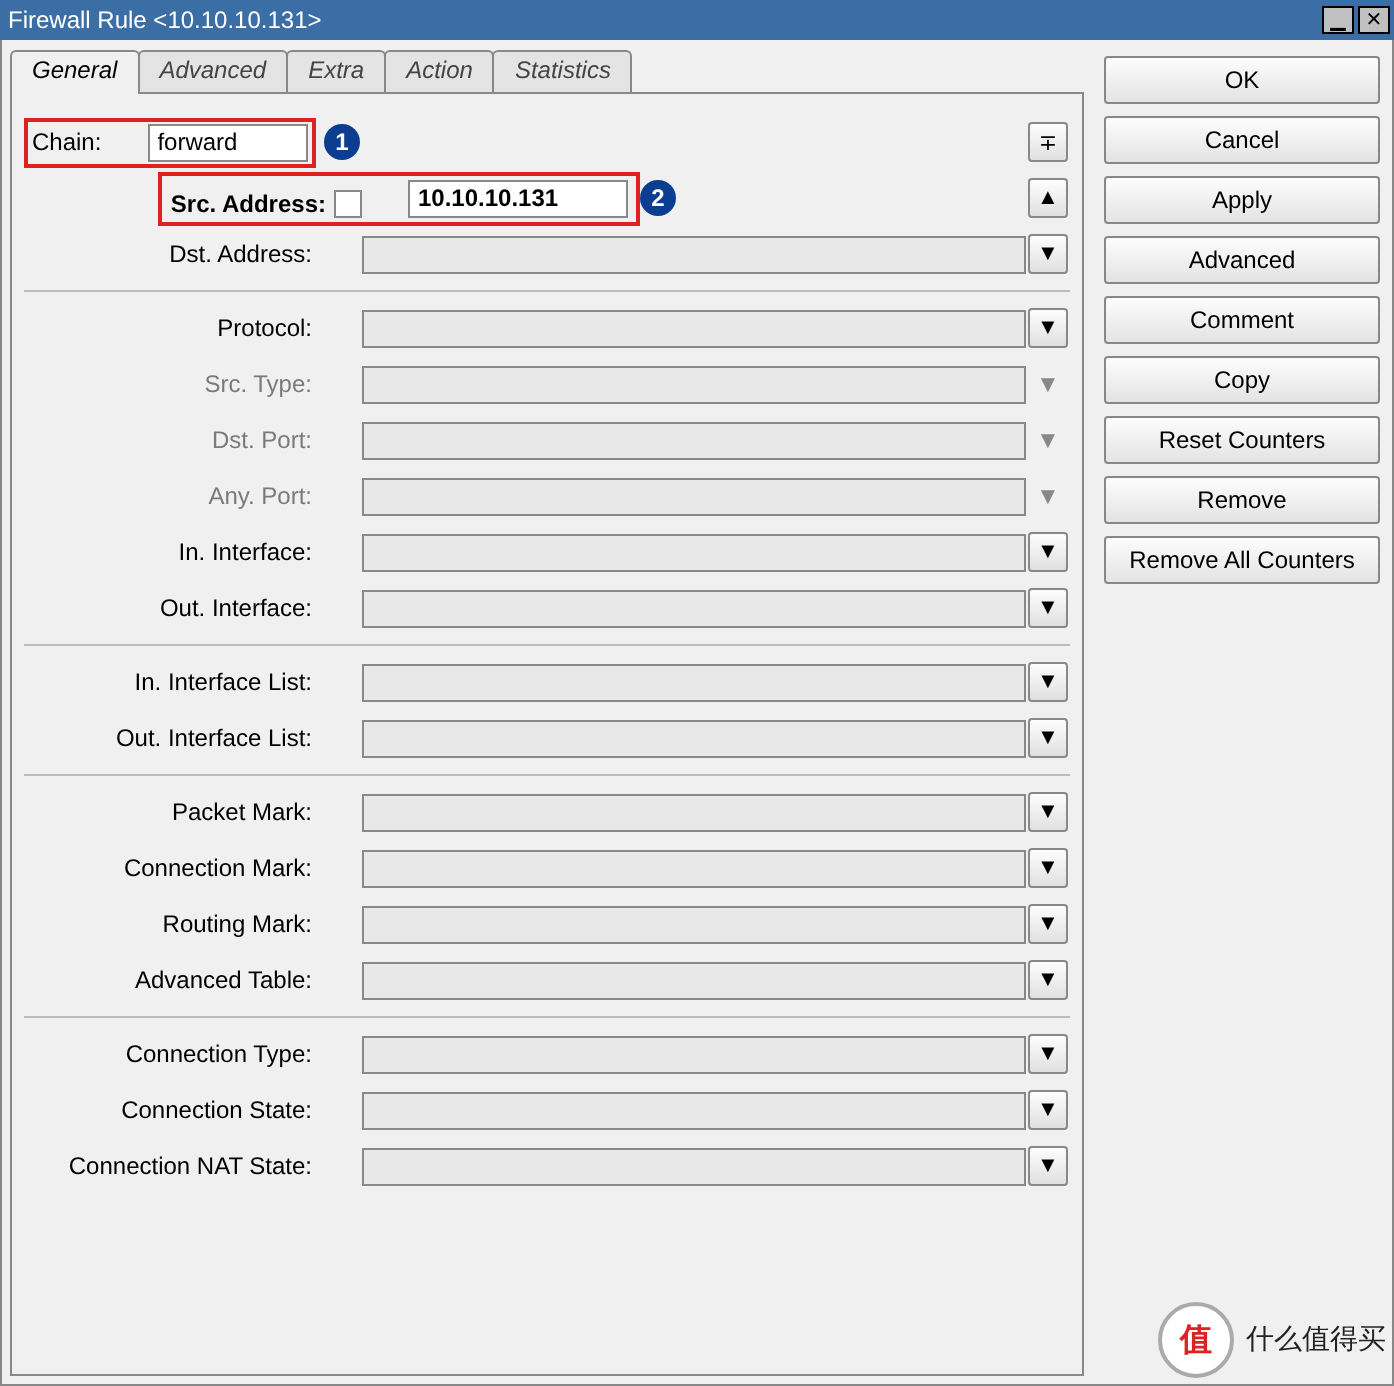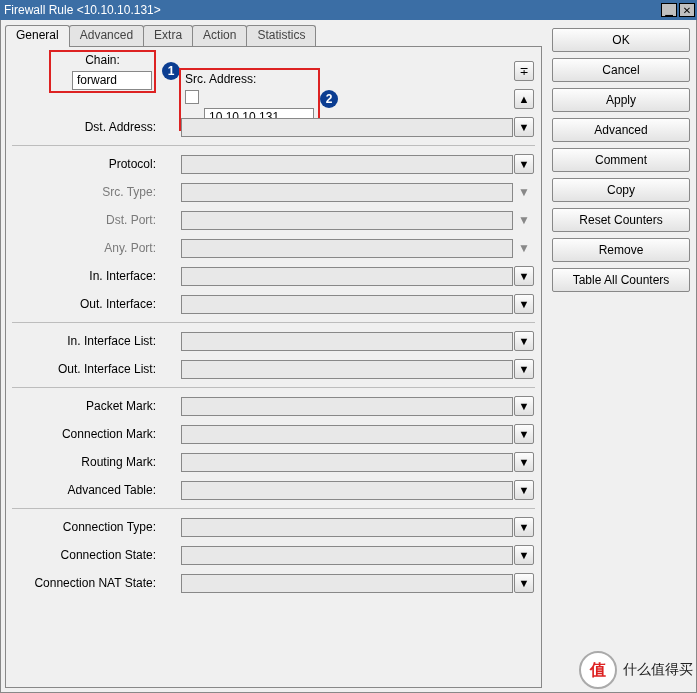--- a/index.html
+++ b/index.html
@@ -52,20 +52,21 @@
     padding: 2px 10px 0 10px;
     border: 1px solid #888;
     border-bottom: none;
     background: #e4e4e4;
     color: #444;
     position: relative;
     top: 1px;
     border-top-left-radius: 3px;
     border-top-right-radius: 3px;
     margin-right: -1px;
+    font-style: italic;
   }
   .tab.active {
     background: #f0f0f0;
     color: #000;
     z-index: 2;
   }
   .tabbody {
     border: 1px solid #888;
     padding: 10px 6px 6px 6px;
     height: calc(100% - 22px);
@@ -120,21 +121,21 @@
   }
   .arrow-cell {
     width: 22px;
     display: flex; align-items: center; justify-content: center;
   }
   hr.sep {
     border: none;
     border-top: 1px solid #bdbdbd;
     margin: 4px 0;
   }
-  .redbox { border: 2px solid #d22; padding: 1px; flex-direction: column; }
+  .redbox { border: 2px solid #d22; padding: 1px; }
   .badge {
     width: 18px; height: 18px;
     border-radius: 50%;
     background: #0b3d91;
     color: #fff;
     font-weight: bold;
     font-size: 12px;
     display: flex; align-items: center; justify-content: center;
   }
   .right {
@@ -203,21 +204,21 @@
           <div class="badge">1</div>
           <div style="flex:1"></div>
         </div>
         <div class="arrow-cell">
             <div class="arrow-btn">∓</div>
           </div>
       </div>
 
       <div class="row">
         <div style="width:308px;display:flex;justify-content:flex-end;">
-          <span class="redbox" style="display:inline-flex;align-items:flex-start;gap:4px;padding:2px 4px;">
+          <span class="redbox" style="display:inline-flex;align-items:flex-end;gap:4px;padding:2px 4px;font-weight:bold;">
             <span>Src. Address:</span>
             <span class="cbx"></span>
             <span class="field" style="width:110px;">10.10.10.131</span>
           </span>
         </div>
         <div class="mid fill" style="gap:6px;">
           <div class="badge">2</div>
           <div style="flex:1"></div>
         </div>
         <div class="arrow-cell">
@@ -388,20 +389,20 @@
 
   <div class="right">
     <div class="btn">OK</div>
     <div class="btn">Cancel</div>
     <div class="btn">Apply</div>
     <div class="btn">Advanced</div>
     <div class="btn">Comment</div>
     <div class="btn">Copy</div>
     <div class="btn">Reset Counters</div>
     <div class="btn">Remove</div>
-    <div class="btn">Table All Counters</div>
+    <div class="btn">Remove All Counters</div>
   </div>
 </div>
 
 <div class="wm">
   <div class="circ">值</div>
   <span>什么值得买</span>
 </div>
 
 </body></html>

